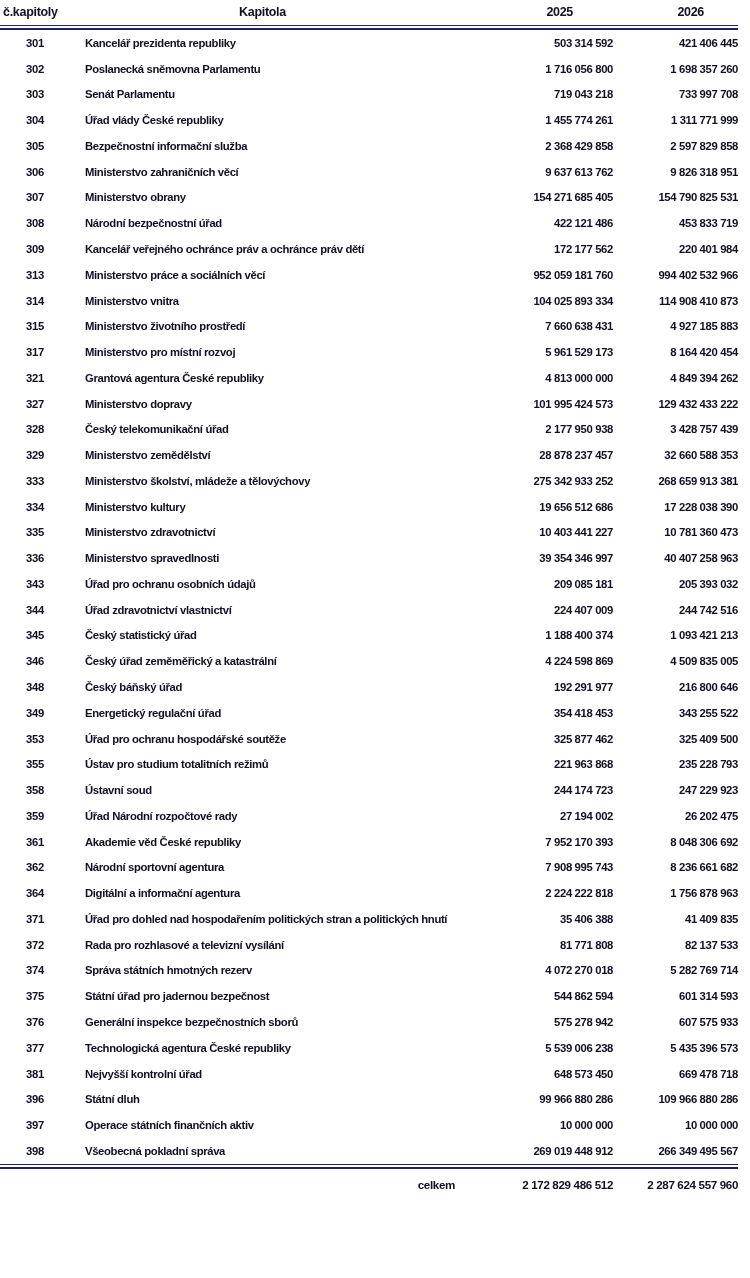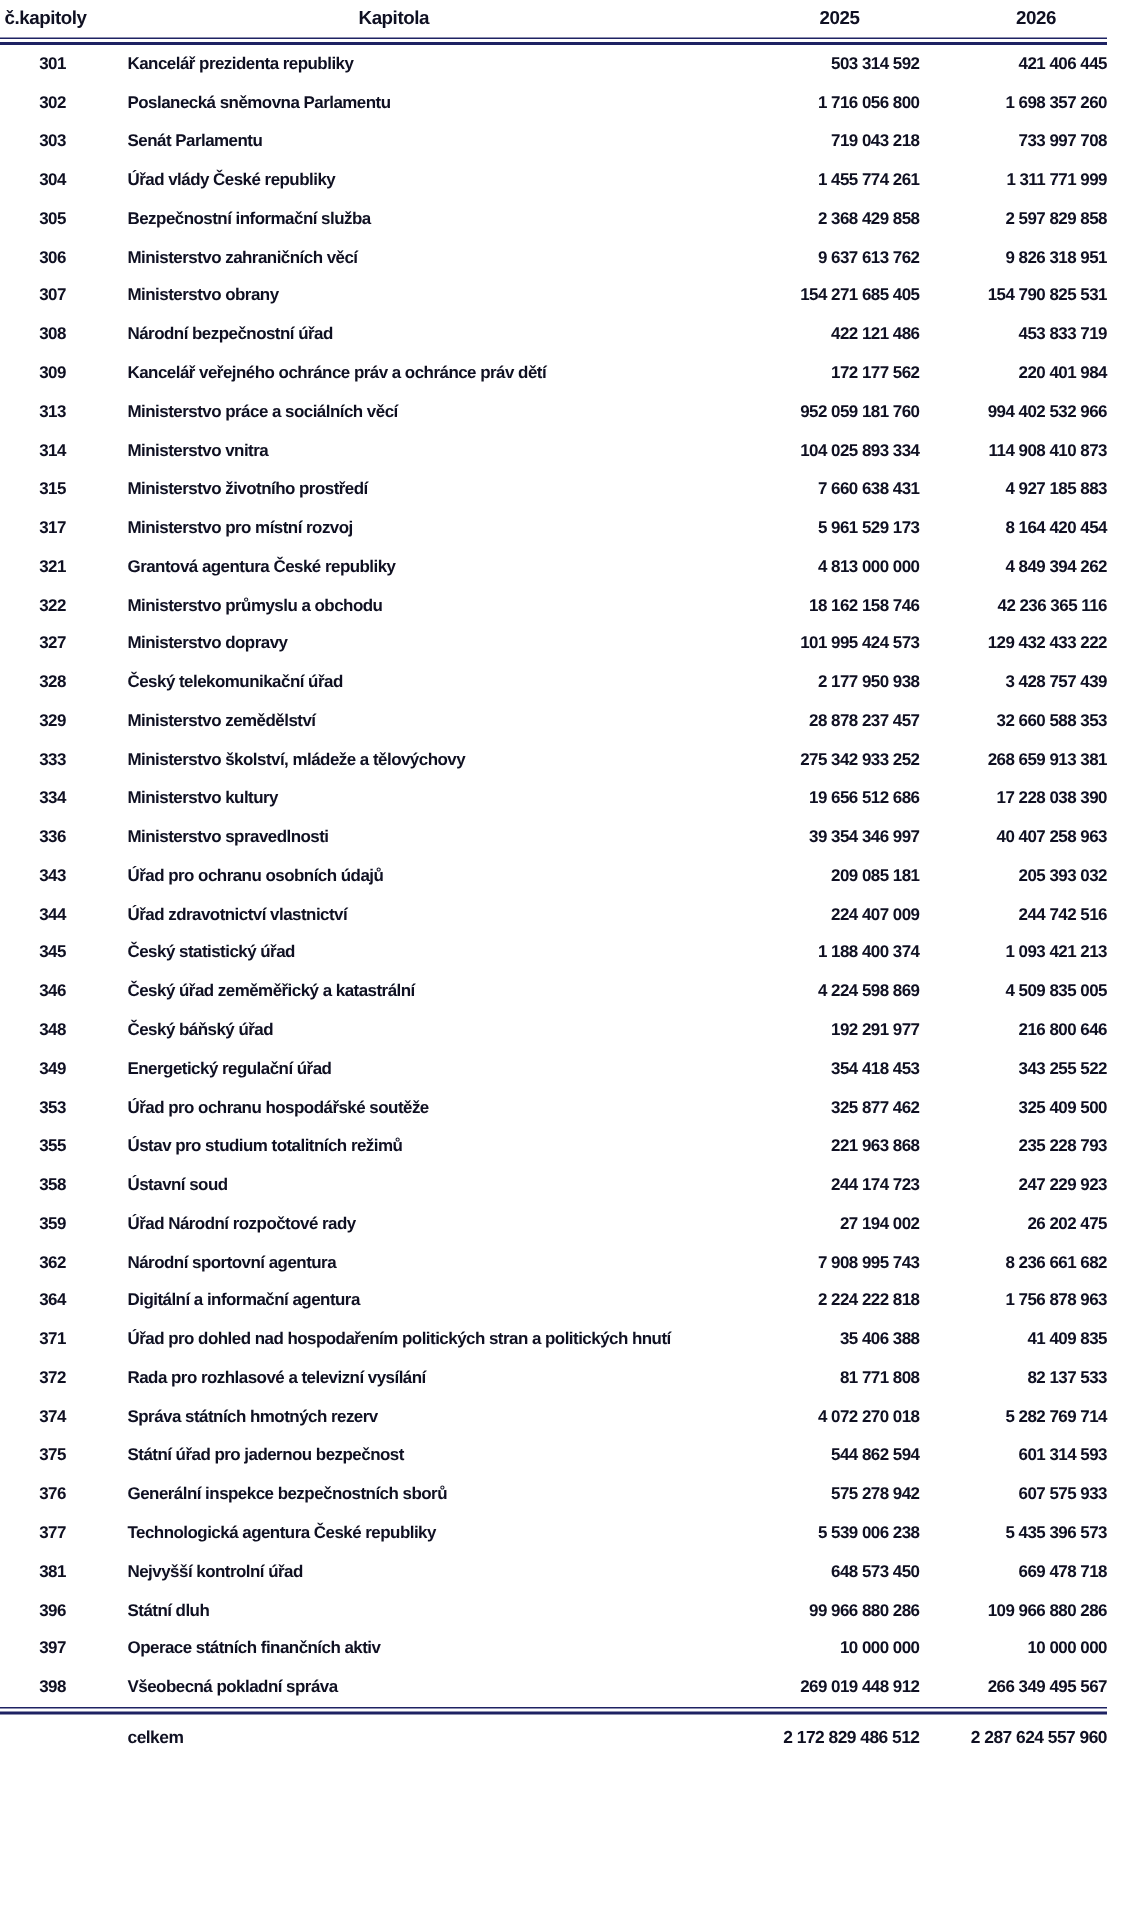--- a/index.html
+++ b/index.html
@@ -73,21 +73,21 @@
   
   tfoot td {
     padding: 0;
     height: 30px;
     font-size: 11.6px;
     font-weight: 700;
     letter-spacing: -0.35px;
     vertical-align: middle;
     white-space: nowrap;
   }
-  tfoot td.c-name { text-align: left; padding-left: 15px; }
+  tfoot td.c-name { text-align: right; padding-left: 15px; }
   tfoot td.c-val  { text-align: right; }
 </style>
 </head>
 <body>
 
 <div class="page">
   <table class="budget">
     <colgroup>
       <col class="c1">
         <col class="c2">
@@ -187,26 +187,20 @@
     <td class="c-val">5 961 529 173</td>
     <td class="c-val">8 164 420 454</td>
   </tr>
         <tr>
     <td class="c-num">321</td>
     <td class="c-name">Grantová agentura České republiky</td>
     <td class="c-val">4 813 000 000</td>
     <td class="c-val">4 849 394 262</td>
   </tr>
         <tr>
-    <td class="c-num">322</td>
-    <td class="c-name">Ministerstvo průmyslu a obchodu</td>
-    <td class="c-val">18 162 158 746</td>
-    <td class="c-val">42 236 365 116</td>
-  </tr>
-        <tr>
     <td class="c-num">327</td>
     <td class="c-name">Ministerstvo dopravy</td>
     <td class="c-val">101 995 424 573</td>
     <td class="c-val">129 432 433 222</td>
   </tr>
         <tr>
     <td class="c-num">328</td>
     <td class="c-name">Český telekomunikační úřad</td>
     <td class="c-val">2 177 950 938</td>
     <td class="c-val">3 428 757 439</td>
@@ -223,20 +217,26 @@
     <td class="c-val">275 342 933 252</td>
     <td class="c-val">268 659 913 381</td>
   </tr>
         <tr>
     <td class="c-num">334</td>
     <td class="c-name">Ministerstvo kultury</td>
     <td class="c-val">19 656 512 686</td>
     <td class="c-val">17 228 038 390</td>
   </tr>
         <tr>
+    <td class="c-num">335</td>
+    <td class="c-name">Ministerstvo zdravotnictví</td>
+    <td class="c-val">10 403 441 227</td>
+    <td class="c-val">10 781 360 473</td>
+  </tr>
+        <tr>
     <td class="c-num">336</td>
     <td class="c-name">Ministerstvo spravedlnosti</td>
     <td class="c-val">39 354 346 997</td>
     <td class="c-val">40 407 258 963</td>
   </tr>
         <tr>
     <td class="c-num">343</td>
     <td class="c-name">Úřad pro ochranu osobních údajů</td>
     <td class="c-val">209 085 181</td>
     <td class="c-val">205 393 032</td>
@@ -287,20 +287,26 @@
     <td class="c-num">358</td>
     <td class="c-name">Ústavní soud</td>
     <td class="c-val">244 174 723</td>
     <td class="c-val">247 229 923</td>
   </tr>
         <tr>
     <td class="c-num">359</td>
     <td class="c-name">Úřad Národní rozpočtové rady</td>
     <td class="c-val">27 194 002</td>
     <td class="c-val">26 202 475</td>
+  </tr>
+        <tr>
+    <td class="c-num">361</td>
+    <td class="c-name">Akademie věd České republiky</td>
+    <td class="c-val">7 952 170 393</td>
+    <td class="c-val">8 048 306 692</td>
   </tr>
         <tr>
     <td class="c-num">362</td>
     <td class="c-name">Národní sportovní agentura</td>
     <td class="c-val">7 908 995 743</td>
     <td class="c-val">8 236 661 682</td>
   </tr>
         <tr>
     <td class="c-num">364</td>
     <td class="c-name">Digitální a informační agentura</td>

